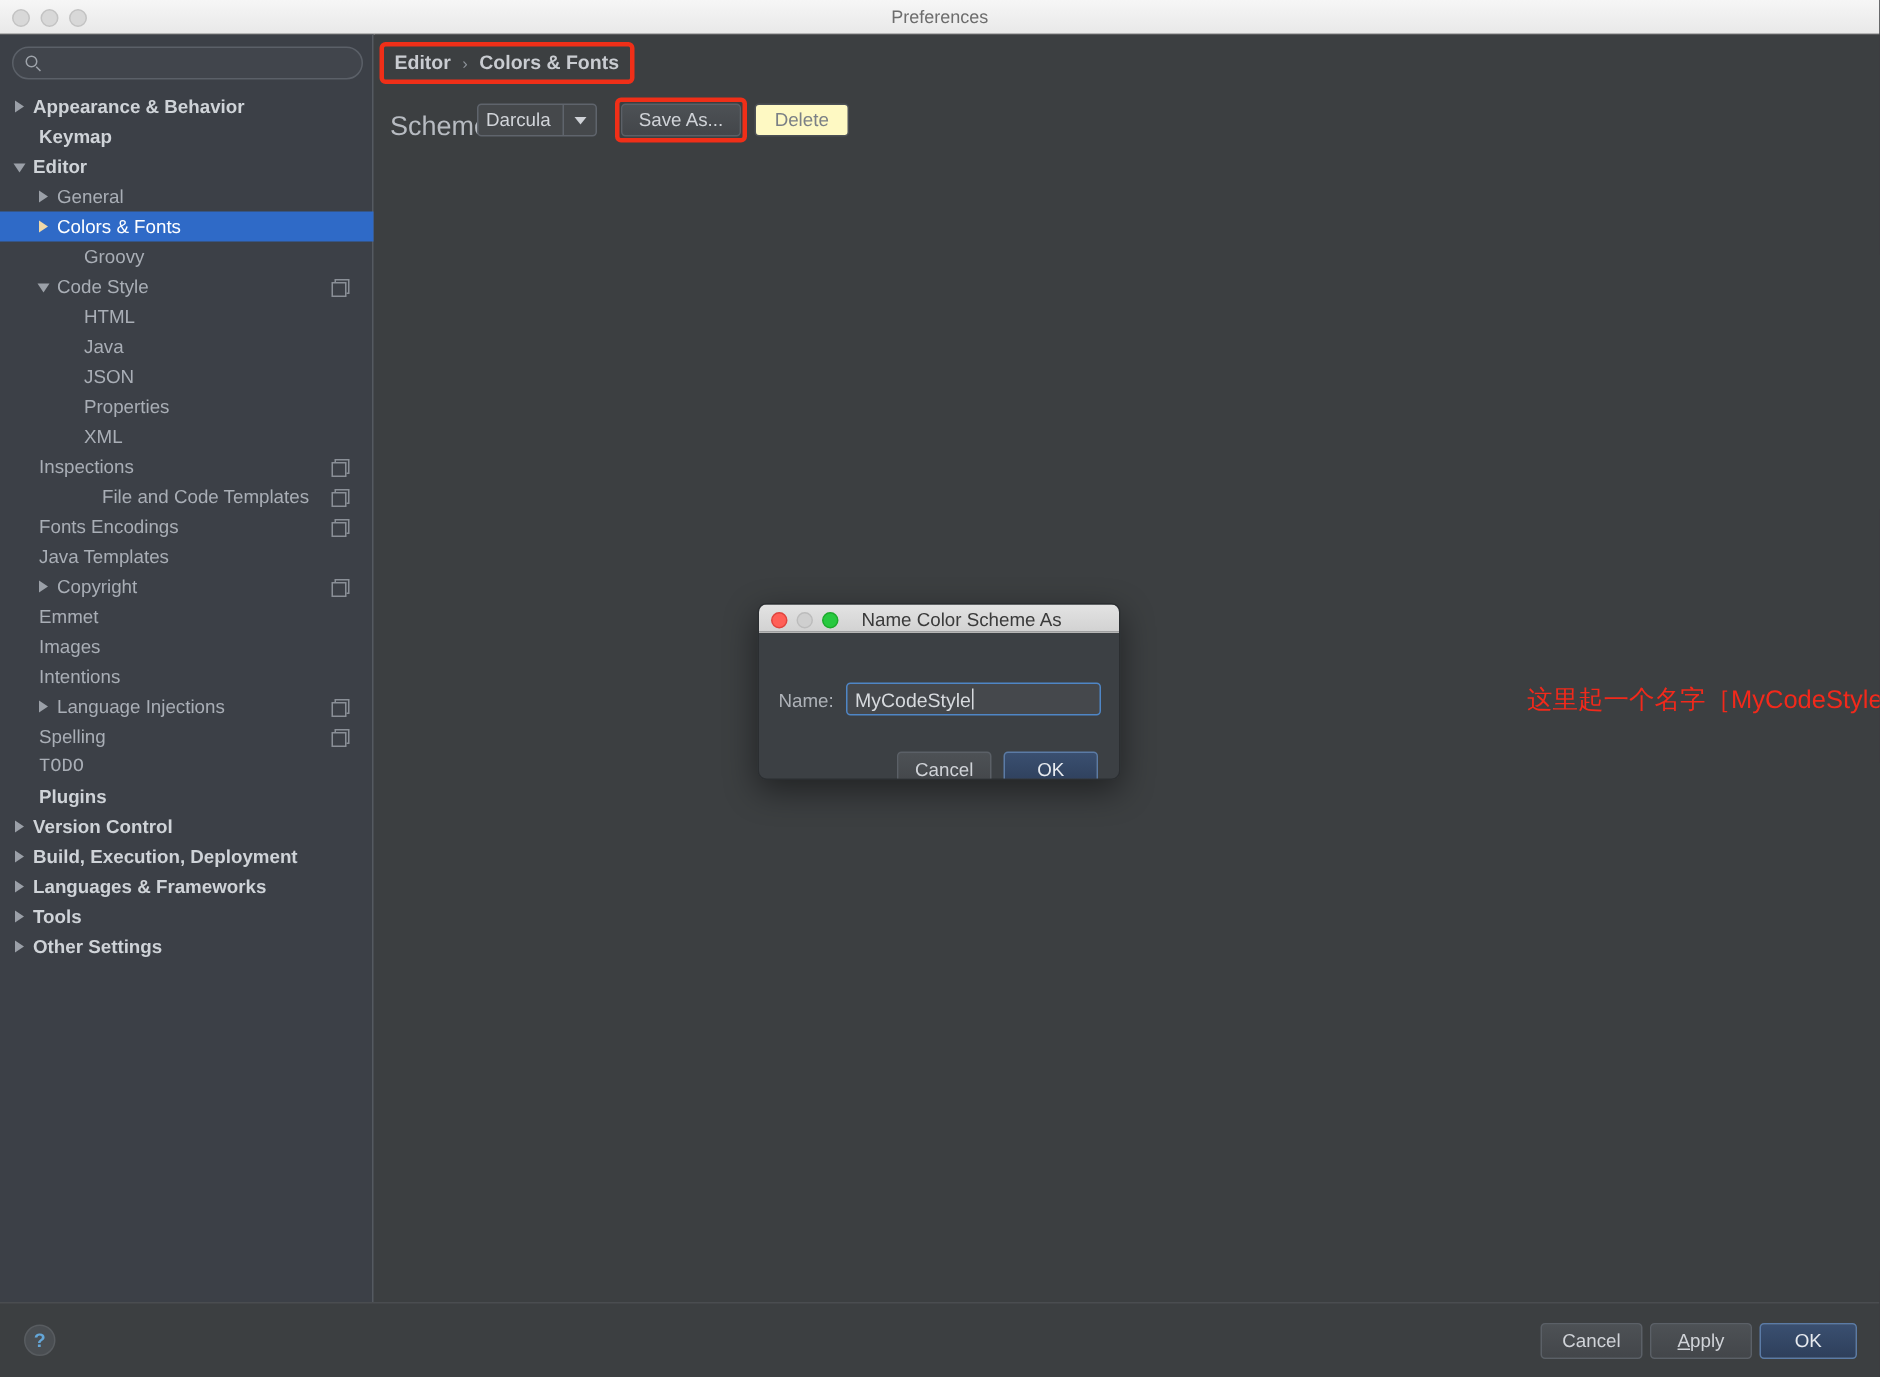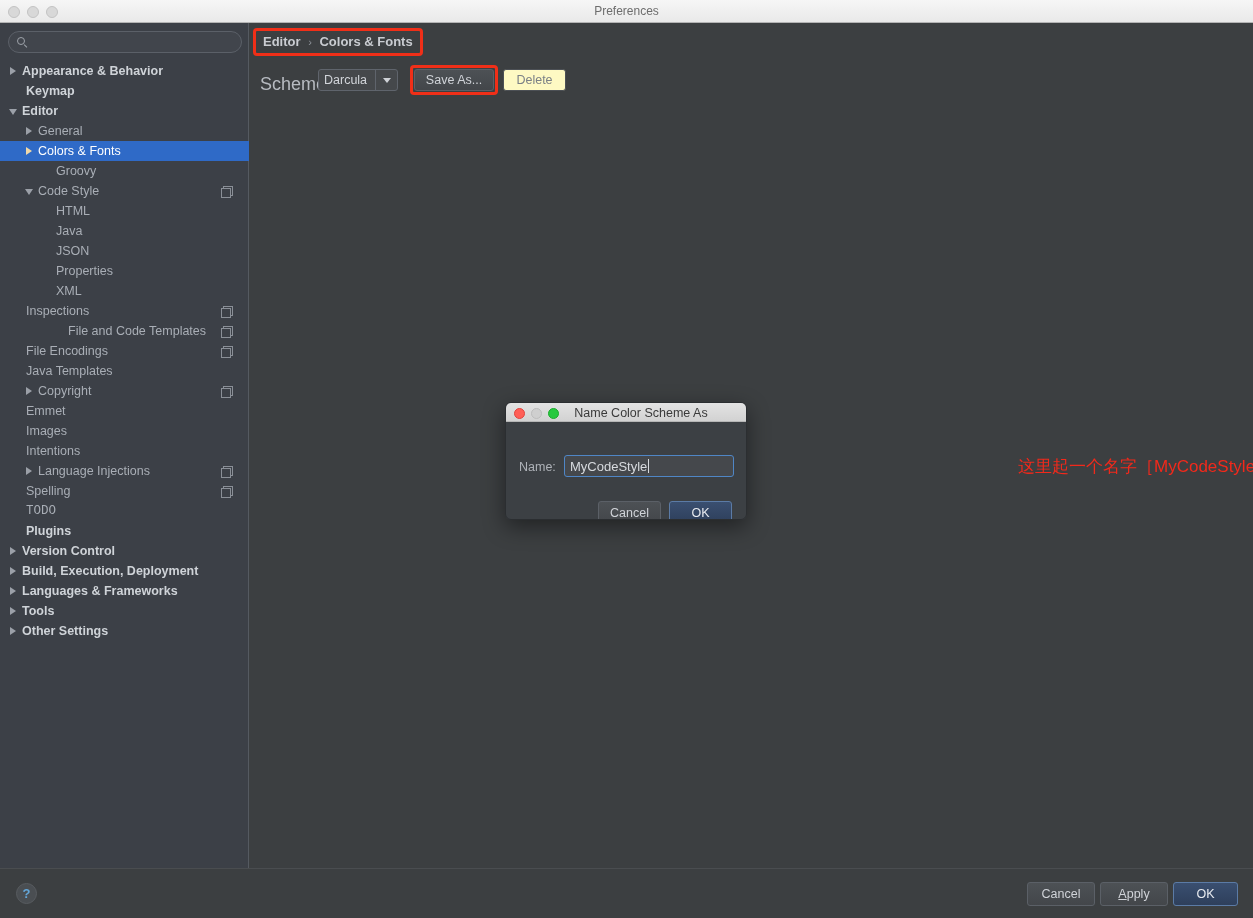--- a/index.html
+++ b/index.html
@@ -278,21 +278,21 @@
         </div>
         <div class="row">
           <span class="lbl" style="left: 26px;">Inspections</span>
           <span class="copyicon"></span>
         </div>
         <div class="row">
           <span class="lbl" style="left: 36px; margin-left: 32px;">File and Code Templates</span>
           <span class="copyicon"></span>
         </div>
         <div class="row">
-          <span class="lbl" style="left: 26px;">File Encodings</span>
+          <span class="lbl" style="left: 26px;">Fonts Encodings</span>
           <span class="copyicon"></span>
         </div>
         <div class="row">
           <span class="lbl" style="left: 26px;">Java Templates</span>
         </div>
         <div class="row">
           <span class="tw closed" style="left: 25px;"></span>
           <span class="lbl" style="left: 38px;">Copyright</span>
           <span class="copyicon"></span>
         </div>

